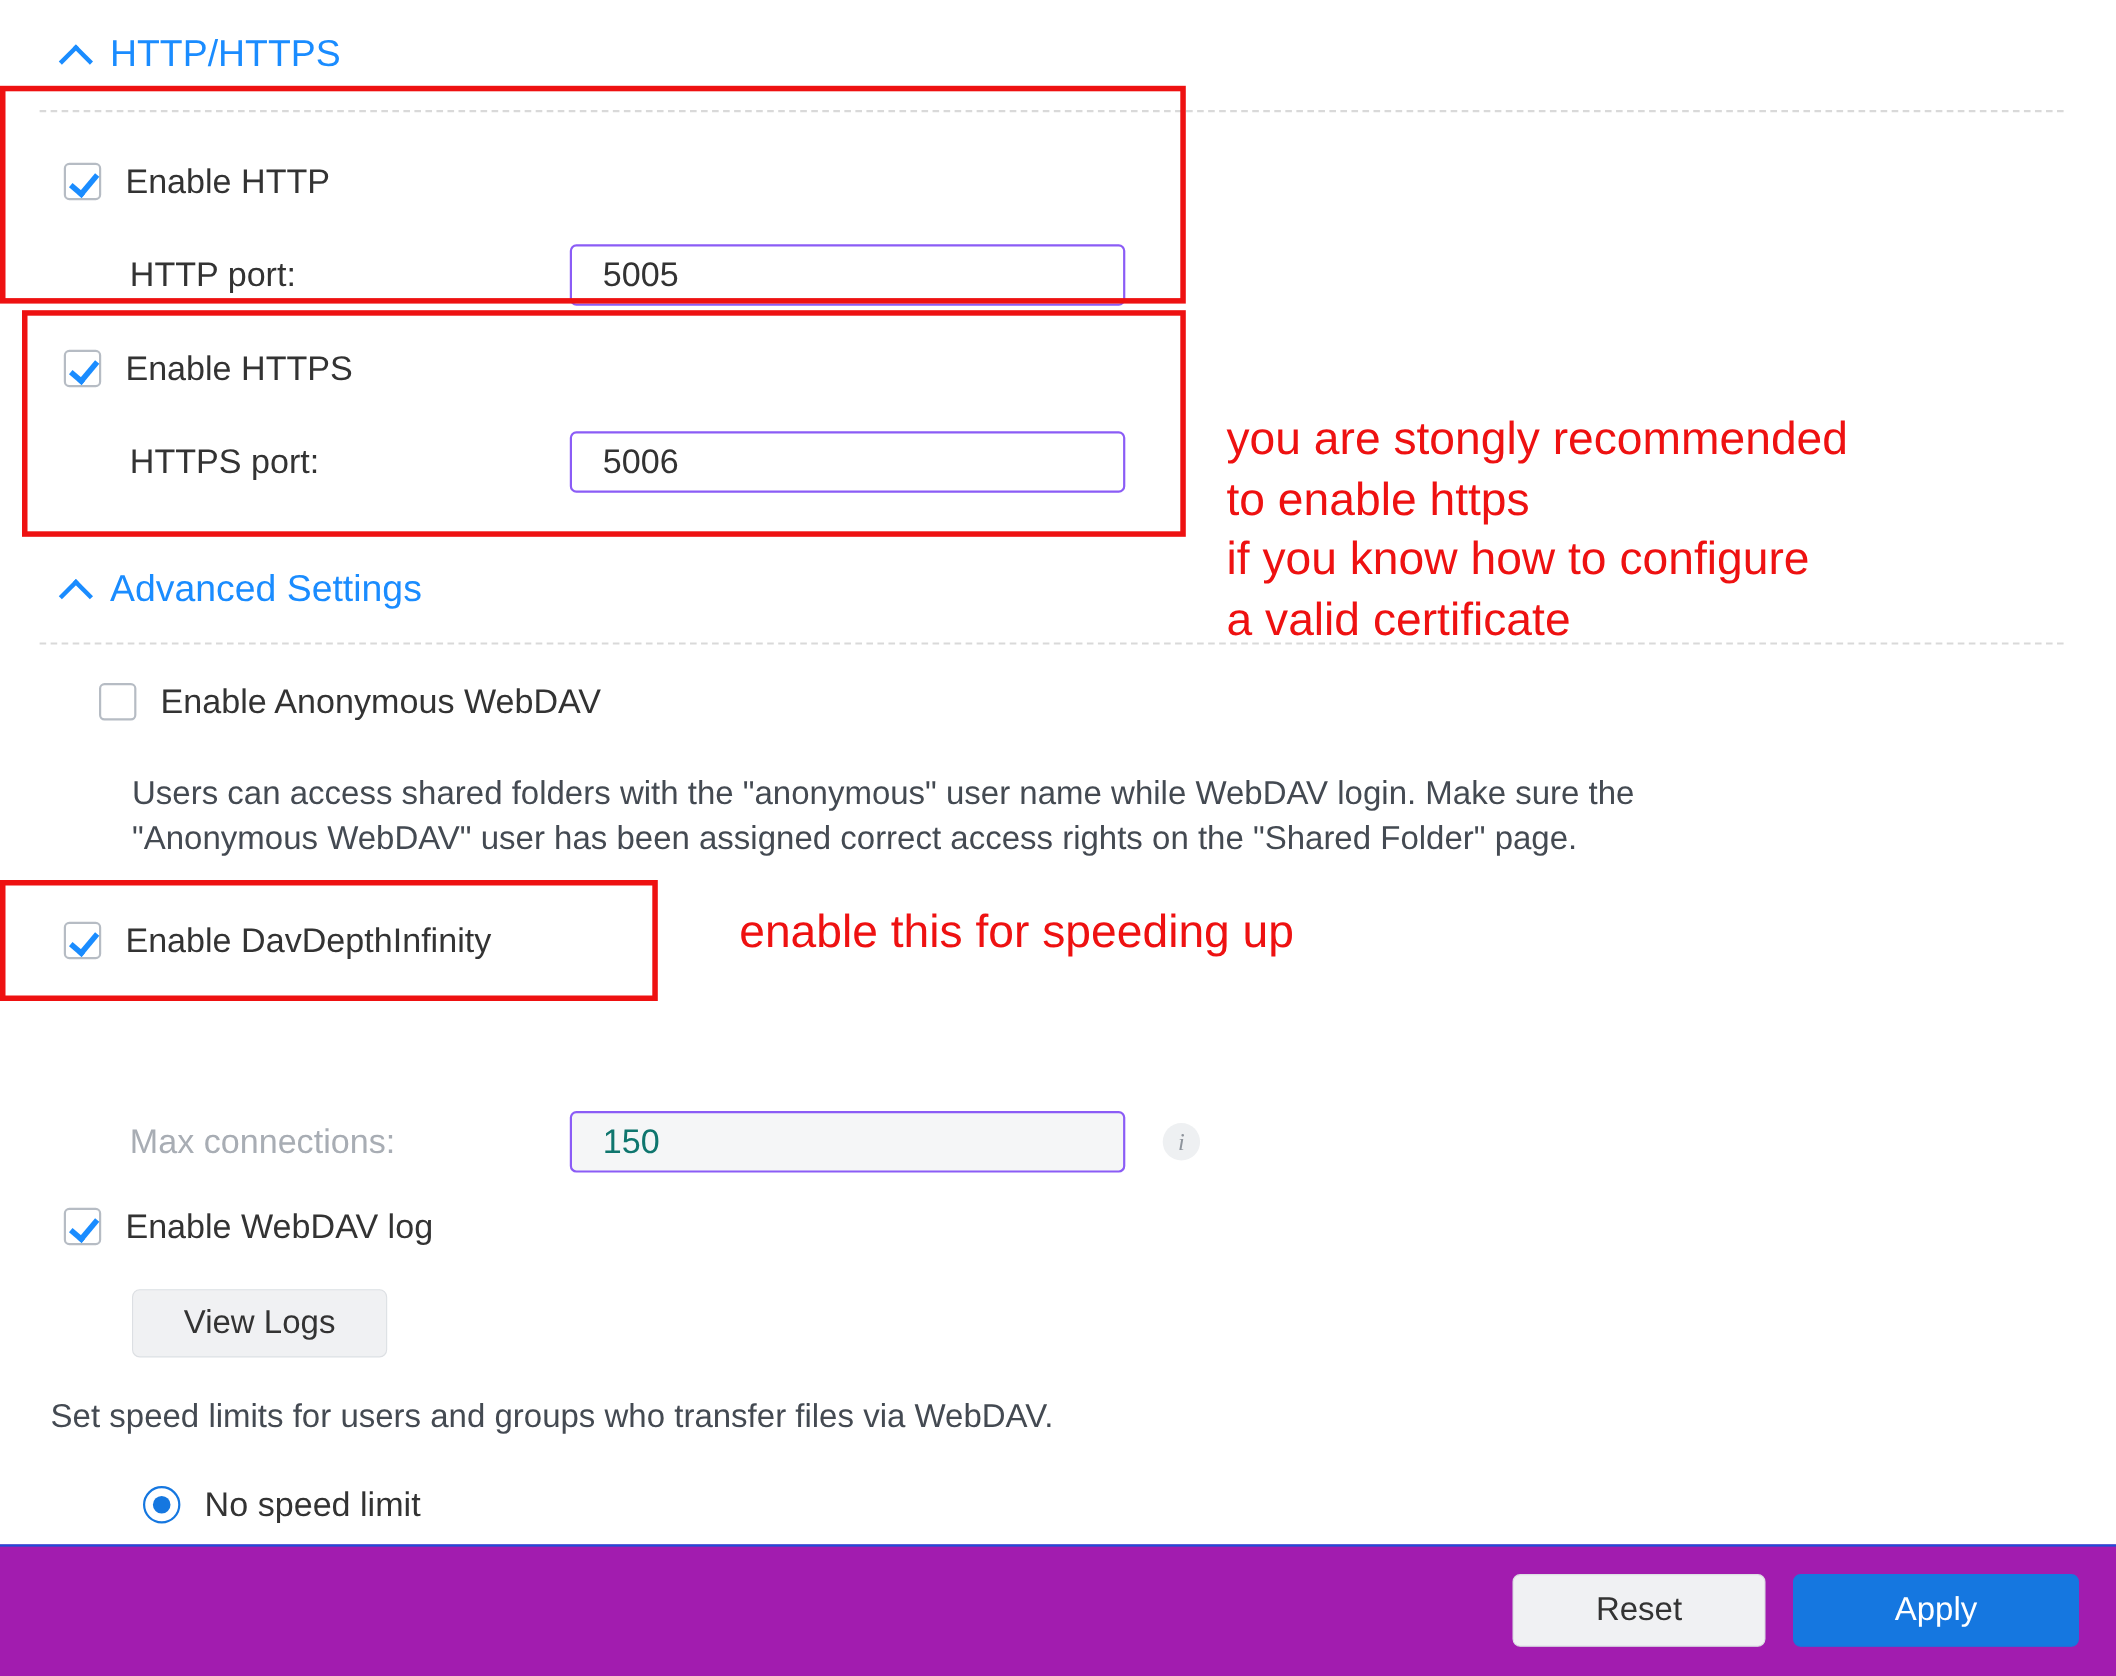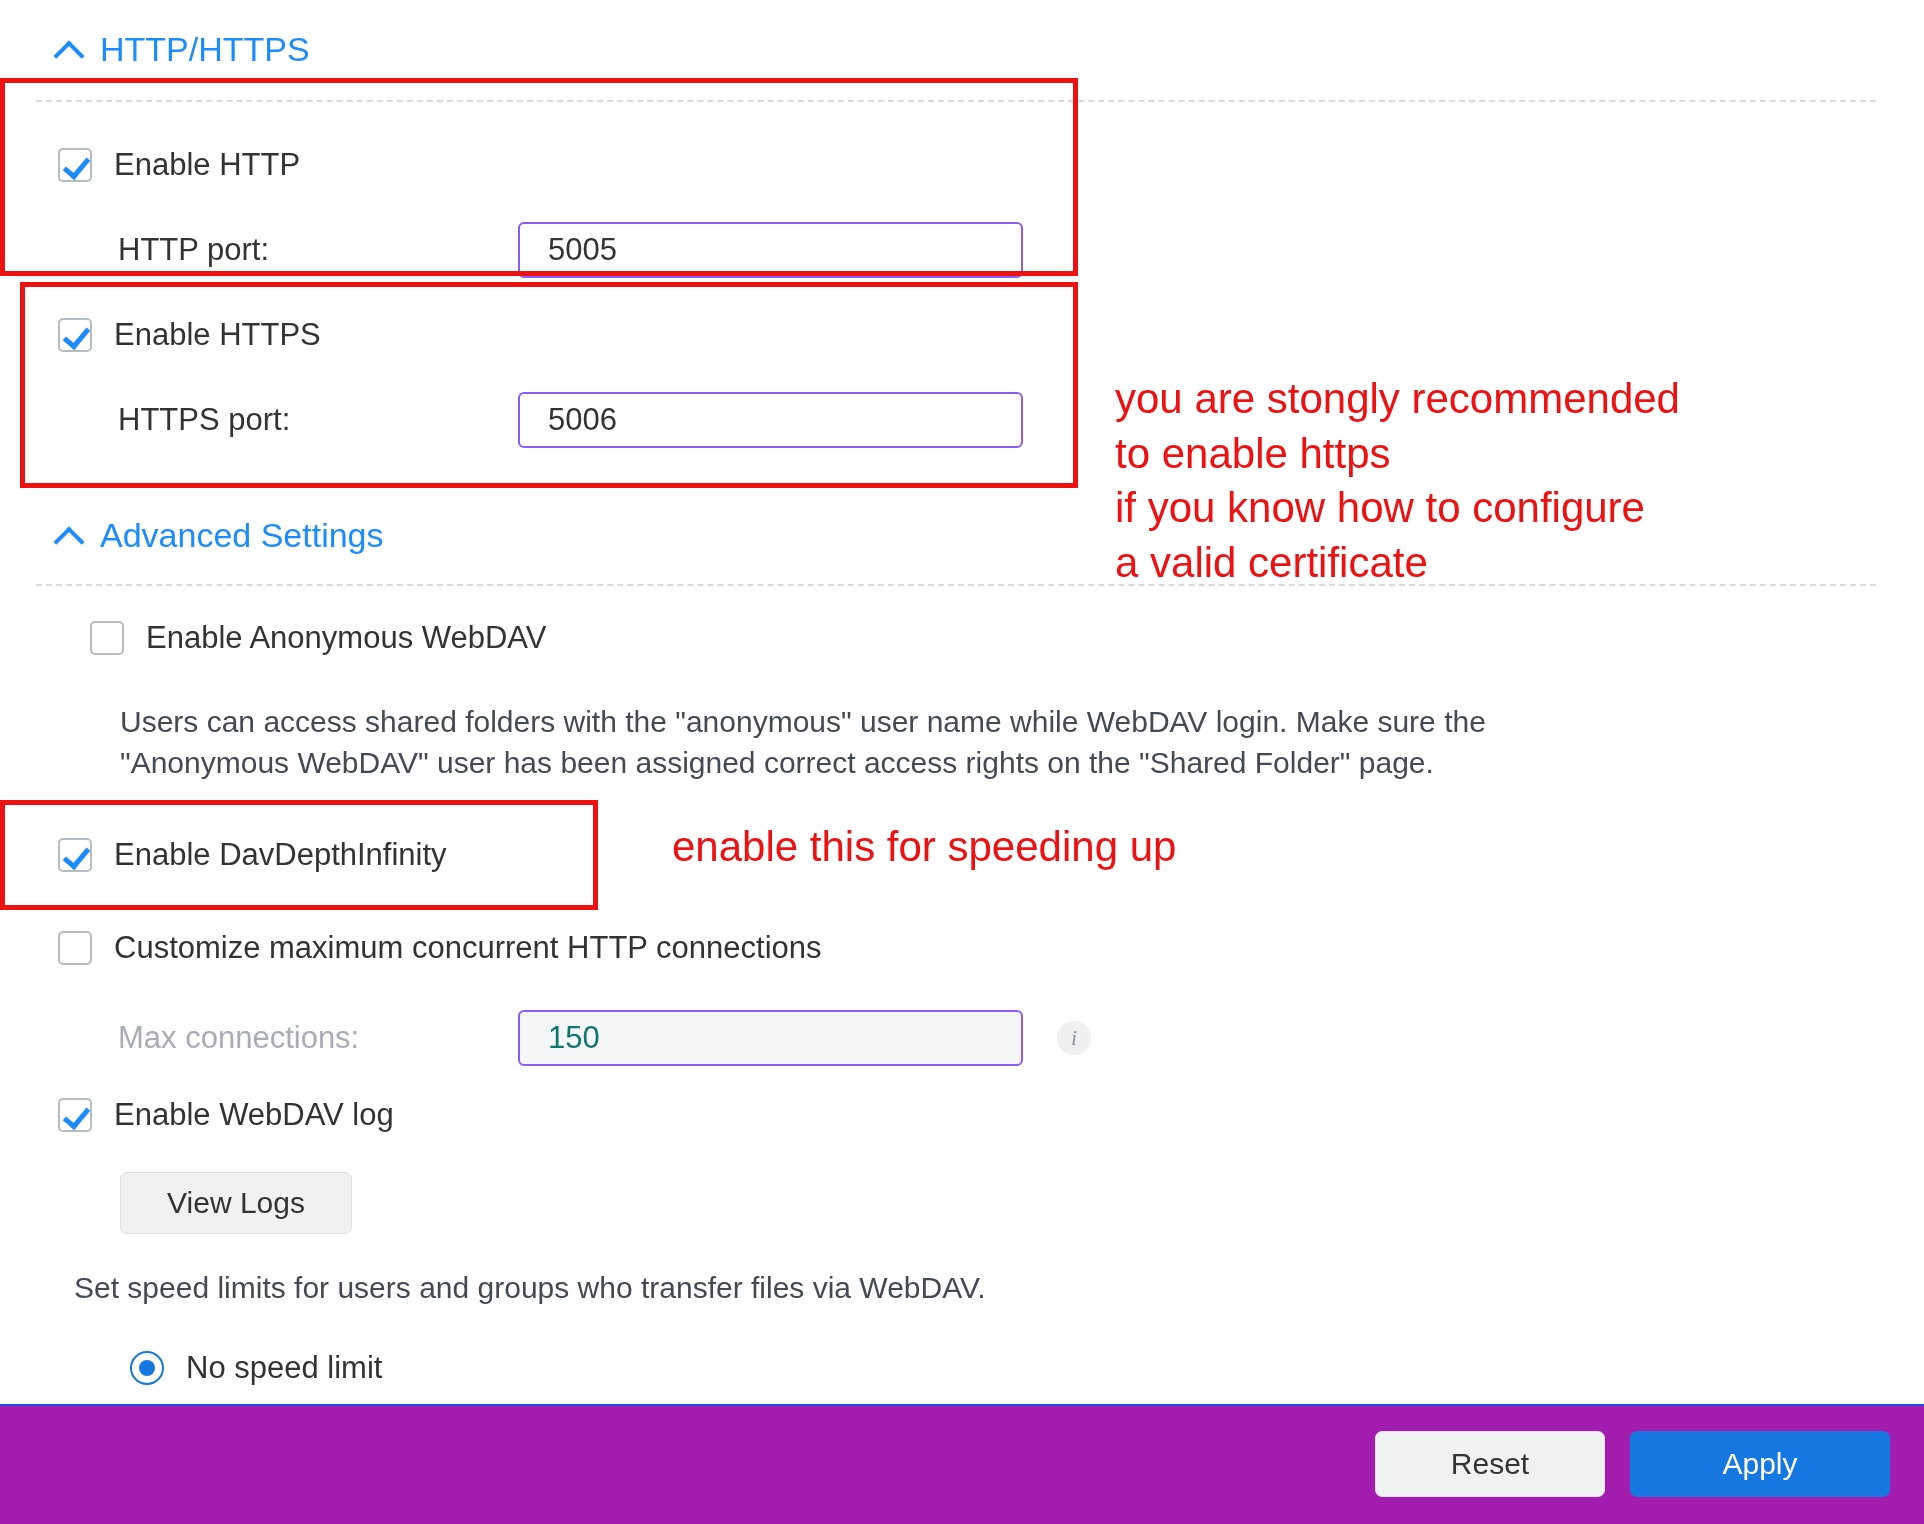--- a/index.html
+++ b/index.html
@@ -243,39 +243,35 @@
   <div class="paragraph" style="position:absolute; left:120px; top:702px; width:1740px;">
     <div>Users can access shared folders with the "anonymous" user name while WebDAV login. Make sure the</div>
     <div>"Anonymous WebDAV" user has been assigned correct access rights on the "Shared Folder" page.</div>
   </div>
 
   <div class="checkrow" style="position:absolute; left:58px; top:837px;">
     <span class="checkbox checked"></span>
     <span class="label">Enable DavDepthInfinity</span>
   </div>
 
-  <div class="checkrow" style="position:absolute; left:58px; top:930px;">
-    <span class="checkbox"></span>
-    <span class="label">Customize maximum concurrent HTTP connections</span>
-  </div>
 
   <div class="fieldrow" style="position:absolute; left:118px; top:1010px;">
     <span class="fieldlabel muted label" style="width:400px;">Max connections:</span>
     <span class="textinput disabled">150</span>
     <span class="info-icon" style="margin-left:34px;">i</span>
   </div>
 
   <div class="checkrow" style="position:absolute; left:58px; top:1097px;">
     <span class="checkbox checked"></span>
     <span class="label">Enable WebDAV log</span>
   </div>
 
   <div class="btn btn-secondary" style="position:absolute; left:120px; top:1172px; width:232px; height:62px;">View Logs</div>
 
-  <div class="paragraph" style="position:absolute; left:46px; top:1268px; width:1600px;margin-left:28px;">Set speed limits for users and groups who transfer files via WebDAV.</div>
+  <div class="paragraph" style="position:absolute; left:46px; top:1268px; width:1600px;">Set speed limits for users and groups who transfer files via WebDAV.</div>
 
   <div class="checkrow" style="position:absolute; left:130px; top:1350px;">
     <span class="radio selected"></span>
     <span class="label">No speed limit</span>
   </div>
 
   <div class="footer">
     <div class="btn btn-secondary" style="position:absolute; left:1375px; top:25px; width:230px; height:66px;">Reset</div>
     <div class="btn btn-primary" style="position:absolute; left:1630px; top:25px; width:260px; height:66px;">Apply</div>
   </div>

